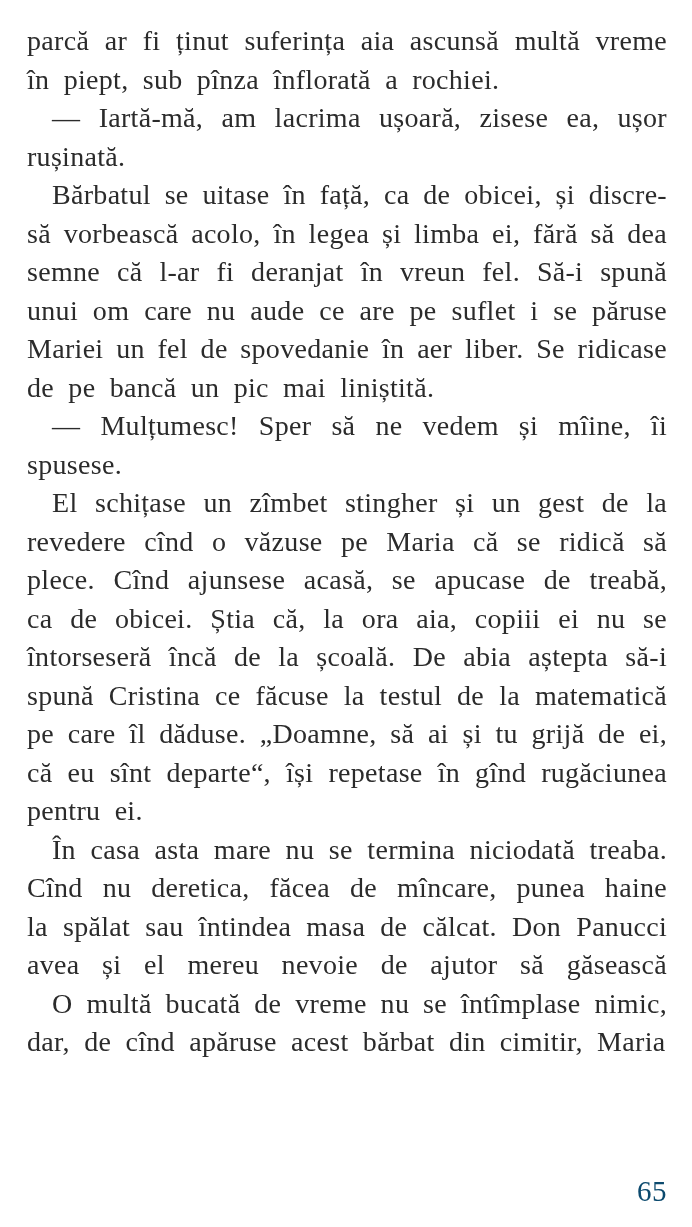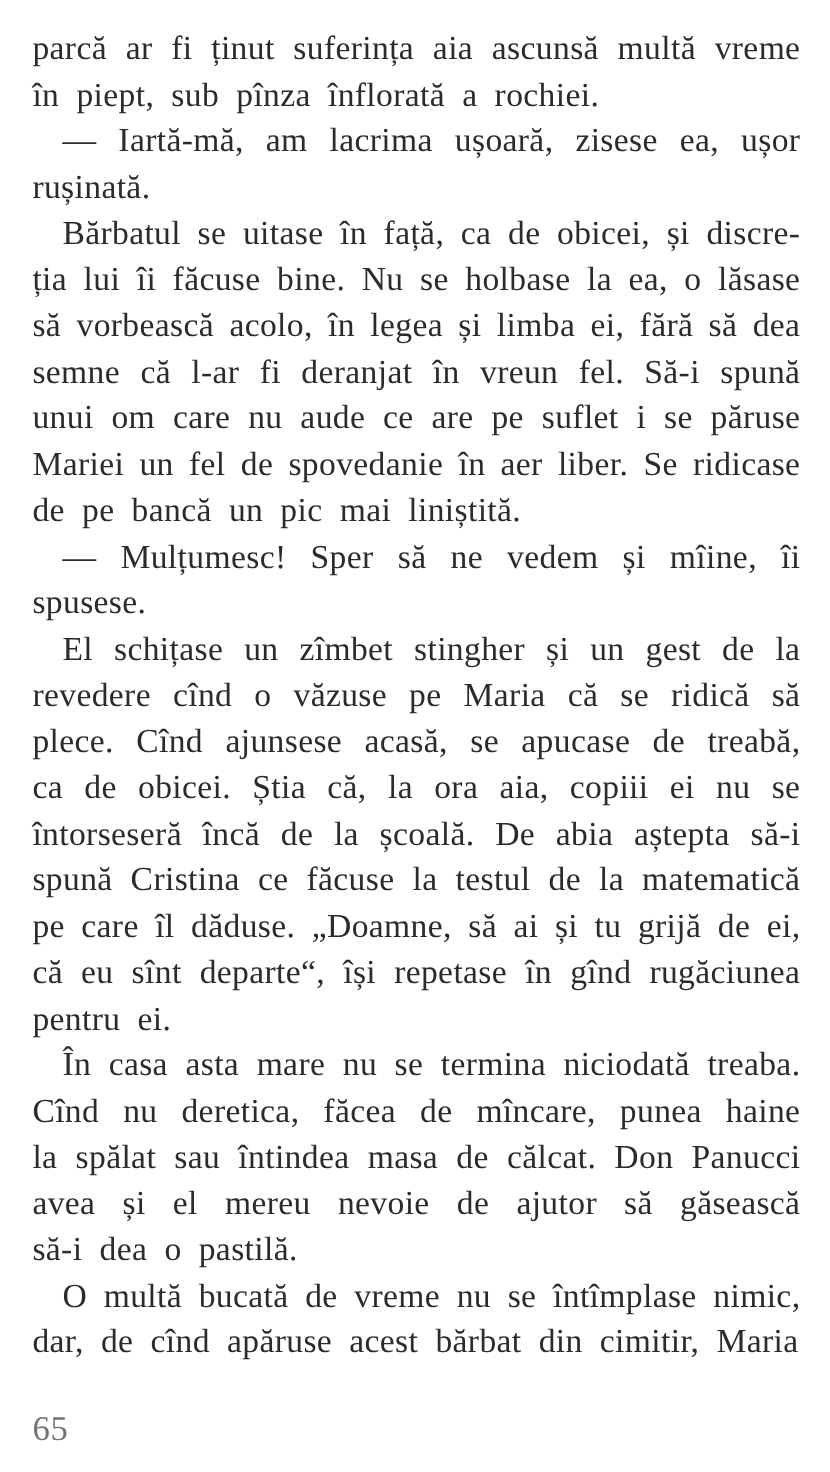--- a/index.html
+++ b/index.html
@@ -40,44 +40,44 @@
     word-spacing: 7px;
   }
   .text-line.indent {
     padding-left: 25px;
   }
   .page-number {
     position: absolute;
     top: 1172px;
     left: 27px;
     width: 640px;
+    text-align: right;
     font-size: 29px;
     line-height: 38px;
     letter-spacing: 0.5px;
-    color: #737373;
+    color: #0c4a6e;
     font-variant-numeric: oldstyle-nums;
     font-feature-settings: "onum" 1;
   }
 </style>
 </head>
 <body>
 
 <div class="book-page">
   <div class="page-text">
       <div class="paragraph">
         <div class="text-line">parcă ar fi ținut suferința aia ascunsă multă vreme</div>
         <div class="text-line last">în piept, sub pînza înflorată a rochiei.</div>
       </div>
       <div class="paragraph">
         <div class="text-line indent">— Iartă-mă, am lacrima ușoară, zisese ea, ușor</div>
         <div class="text-line last">rușinată.</div>
       </div>
       <div class="paragraph">
         <div class="text-line indent">Bărbatul se uitase în față, ca de obicei, și discre-</div>
-        <div class="text-line">ția lui îi făcuse bine. Nu se holbase la ea, o lăsase</div>
         <div class="text-line">să vorbească acolo, în legea și limba ei, fără să dea</div>
         <div class="text-line">semne că l-ar fi deranjat în vreun fel. Să-i spună</div>
         <div class="text-line">unui om care nu aude ce are pe suflet i se păruse</div>
         <div class="text-line">Mariei un fel de spovedanie în aer liber. Se ridicase</div>
         <div class="text-line last">de pe bancă un pic mai liniștită.</div>
       </div>
       <div class="paragraph">
         <div class="text-line indent">— Mulțumesc! Sper să ne vedem și mîine, îi</div>
         <div class="text-line last">spusese.</div>
       </div>
@@ -90,21 +90,20 @@
         <div class="text-line">spună Cristina ce făcuse la testul de la matematică</div>
         <div class="text-line">pe care îl dăduse. „Doamne, să ai și tu grijă de ei,</div>
         <div class="text-line">că eu sînt departe“, își repetase în gînd rugăciunea</div>
         <div class="text-line last">pentru ei.</div>
       </div>
       <div class="paragraph">
         <div class="text-line indent">În casa asta mare nu se termina niciodată treaba.</div>
         <div class="text-line">Cînd nu deretica, făcea de mîncare, punea haine</div>
         <div class="text-line">la spălat sau întindea masa de călcat. Don Panucci</div>
         <div class="text-line">avea și el mereu nevoie de ajutor să găsească</div>
-        <div class="text-line last">să-i dea o pastilă.</div>
       </div>
       <div class="paragraph">
         <div class="text-line indent">O multă bucată de vreme nu se întîmplase nimic,</div>
         <div class="text-line last">dar, de cînd apăruse acest bărbat din cimitir, Maria</div>
       </div>
     </div>
   <div class="page-number">65</div>
 </div>
 
 </body></html>

